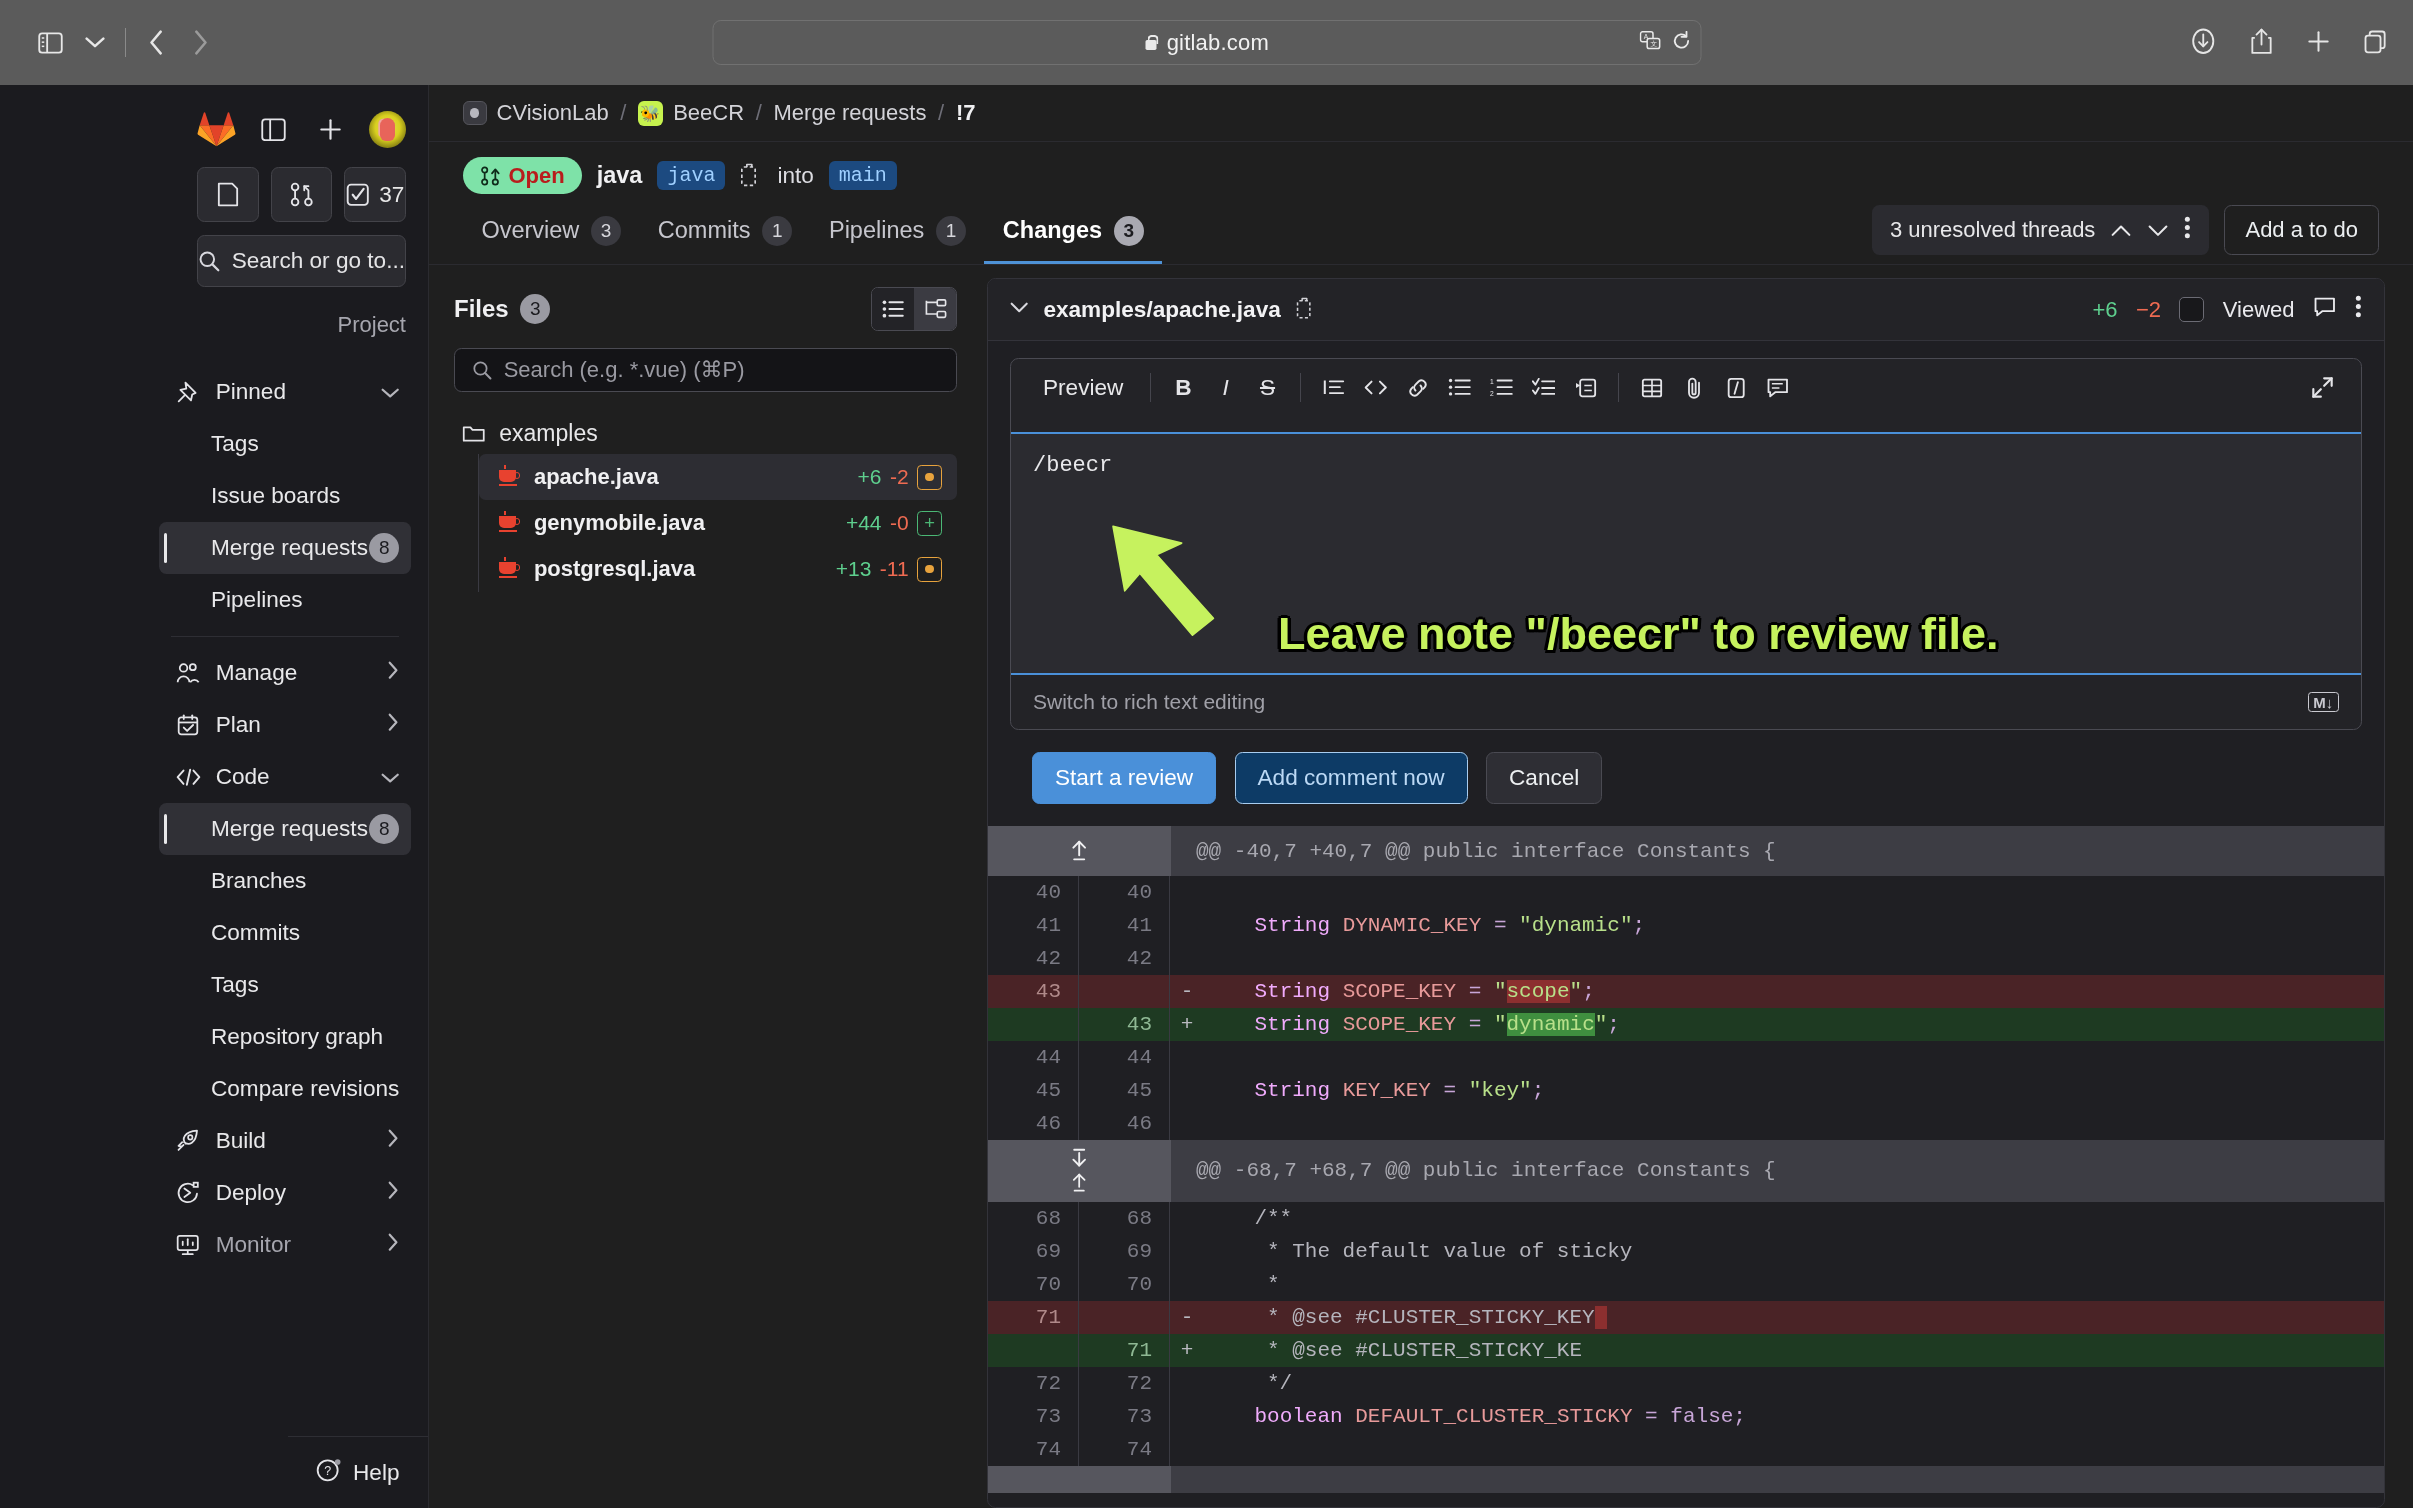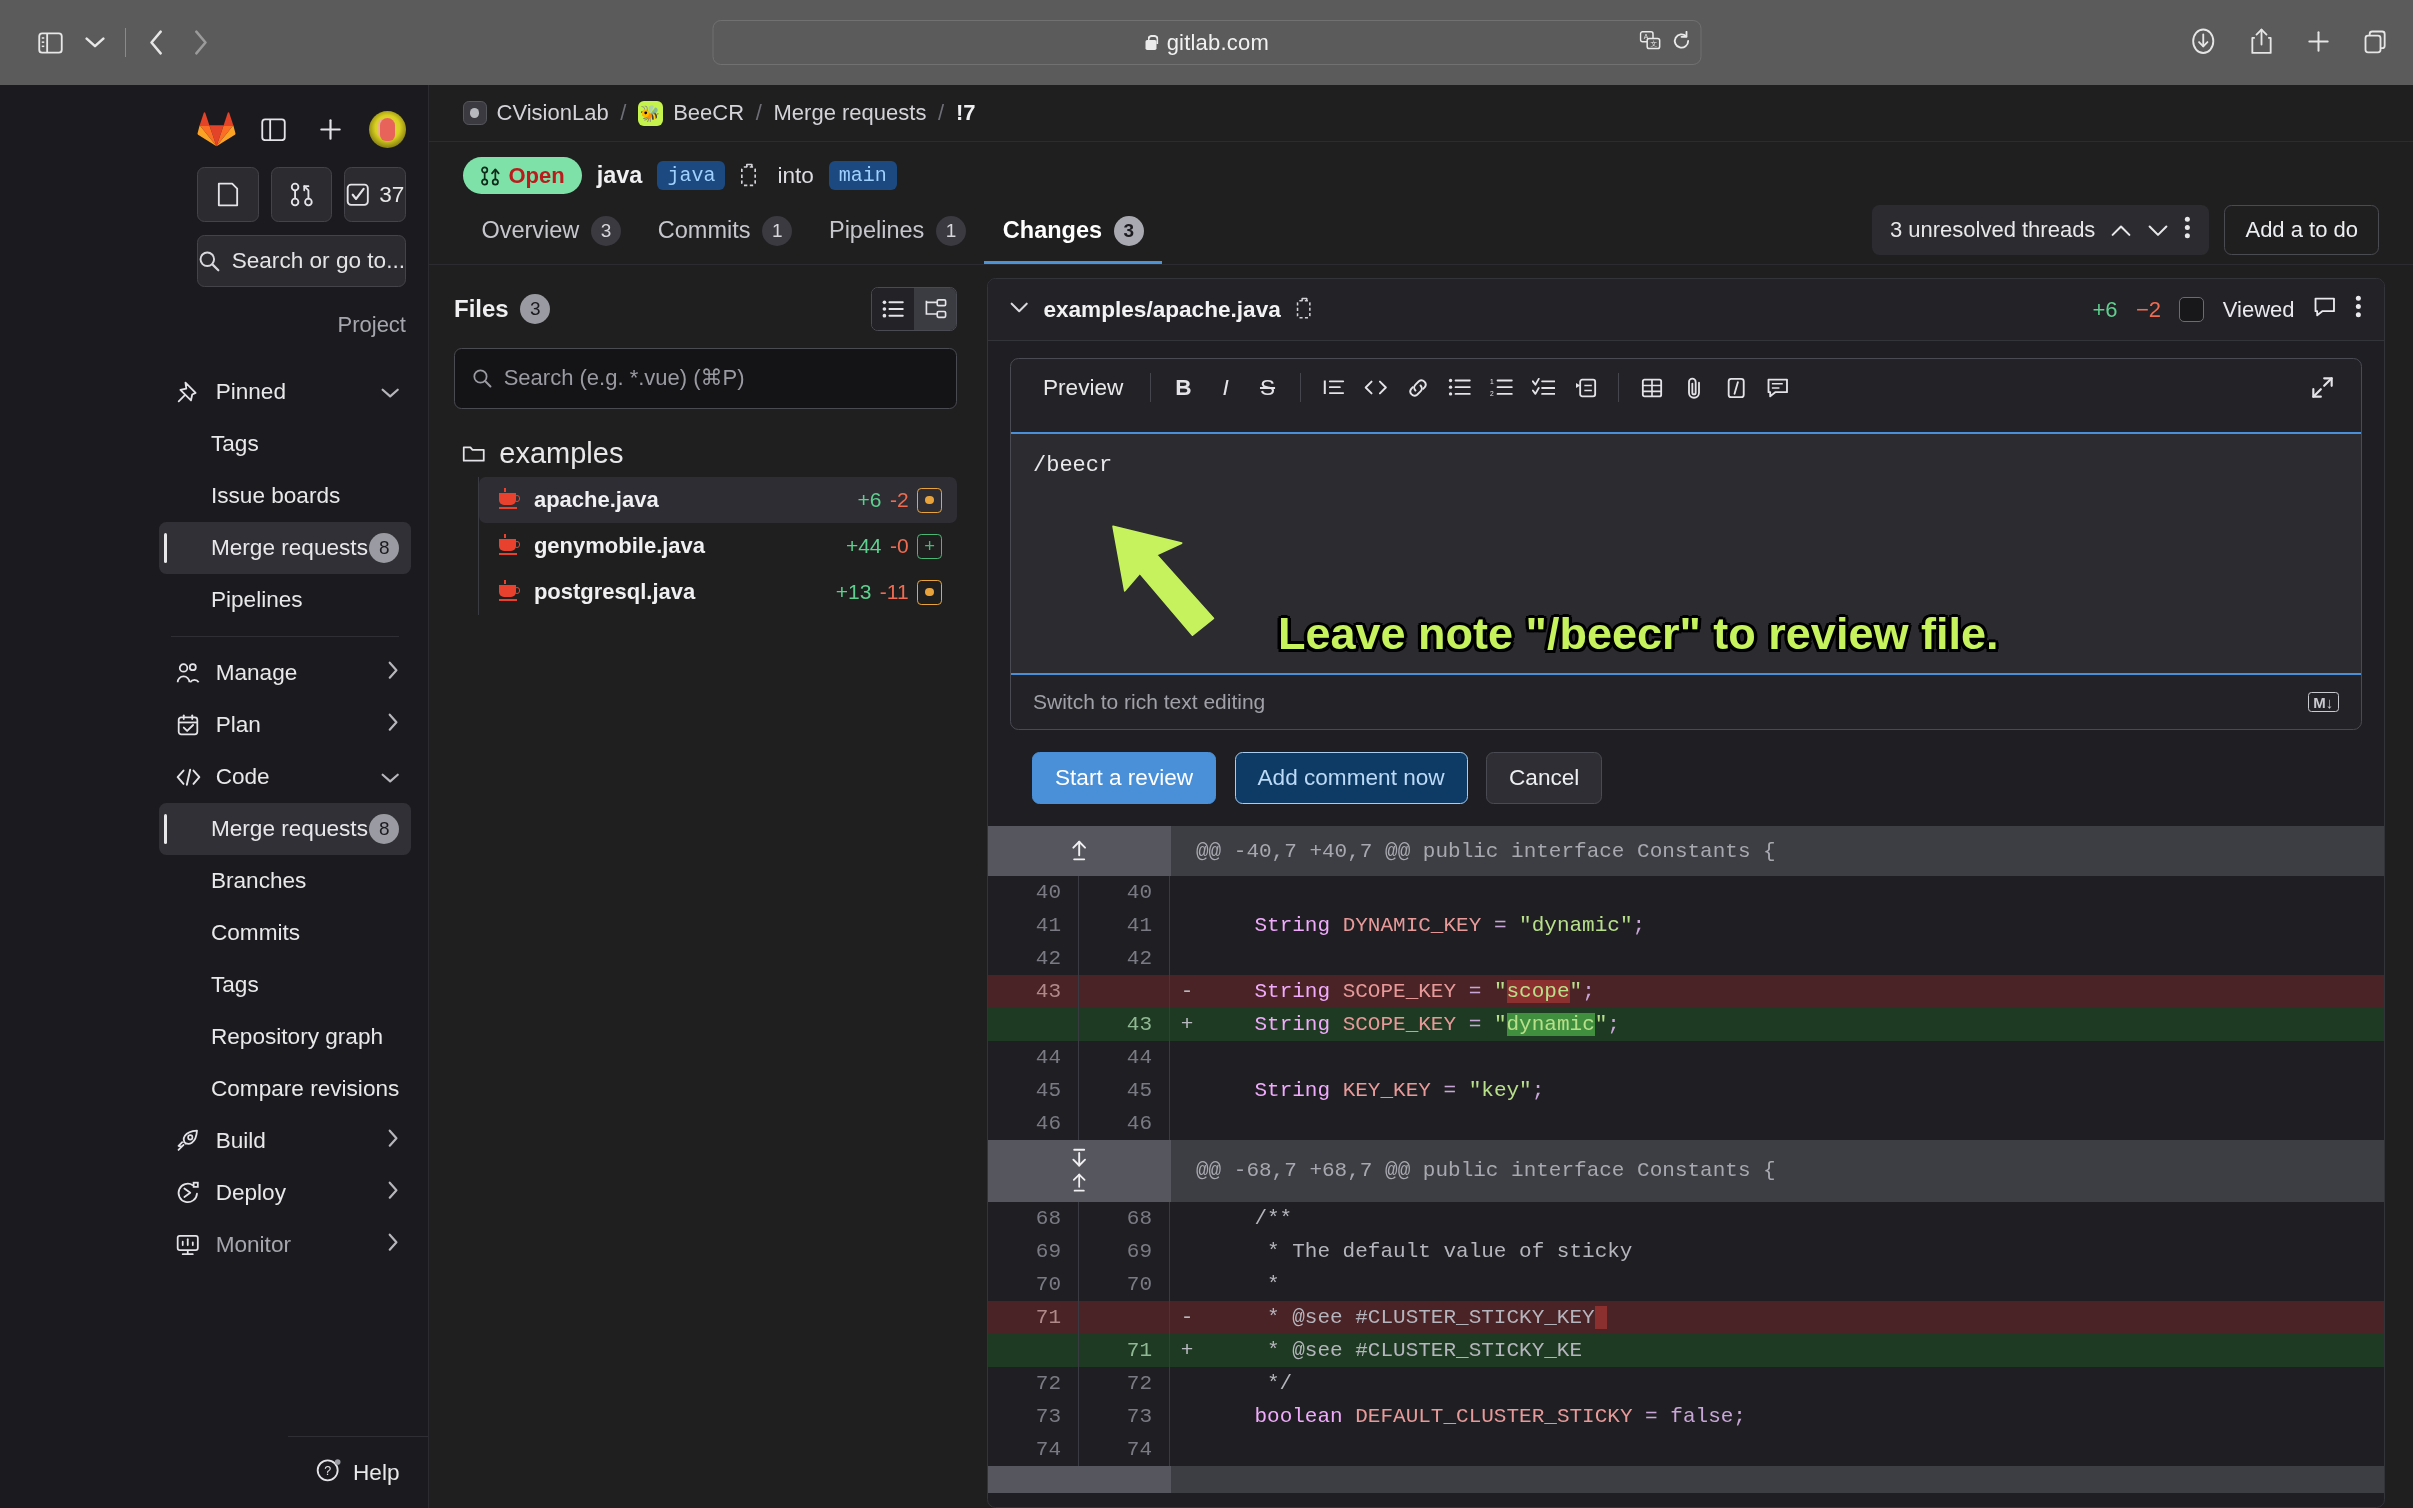--- a/index.html
+++ b/index.html
@@ -139,25 +139,25 @@
   
   .files-panel { width: 553px; flex: 0 0 553px; padding: 22px 25px 0 25px; }
   .files-head { display:flex; align-items:center; justify-content:space-between; }
   .files-title { display:flex; align-items:center; gap: 11.7px; color:#f0f0f2; font-size: 24px; font-weight:700; }
   .files-count { background:#9a9aa2; color:#1b1b1f; border-radius:837px; min-width:30px; height:30px;
                  display:flex; align-items:center; justify-content:center; font-size:19px; padding:0 8.4px; font-weight:400; }
   .view-toggle { display:flex; border:0.8px solid #4a4a52; border-radius:6.7px; overflow:hidden; }
   .view-toggle > div { width:42px; height:42px; display:flex; align-items:center; justify-content:center; background:#232327; }
   .view-toggle > div.on { background:#3b3b42; }
   .file-search {
-    margin-top: 17px; height: 61px; border:0.8px solid #4a4a52; border-radius:7.5px; background:#141417;
+    margin-top: 17px; height: 44px; border:0.8px solid #4a4a52; border-radius:7.5px; background:#141417;
     display:flex; align-items:center; gap: 11.7px; padding: 0 17px; color:#9a9aa2; font-size: 22px;
   }
   .tree { margin-top: 22px; }
-  .tree-folder { display:flex; align-items:center; gap: 13.4px; color:#e8e8ea; font-size: 29px; padding: 6.7px 8.4px; }
+  .tree-folder { display:flex; align-items:center; gap: 13.4px; color:#e8e8ea; font-size: 23px; padding: 6.7px 8.4px; }
   .tree-children { margin-left: 23.5px; border-left: 0.8px solid #3a3a42; padding-left: 0; }
   .tree-file {
     display:flex; align-items:center; gap: 13.4px; padding: 10px 15px 10px 20px; border-radius: 6.7px;
     color:#f0f0f2; font-size: 22px; font-weight:700;
   }
   .tree-file.active { background:#2d2d33; }
   .tf-name { white-space:nowrap; }
   .tf-stats { margin-left:auto; display:flex; align-items:center; gap: 8.4px; font-size: 21px; font-weight:400; }
   .plus { color:#5ecf8e; } .minus { color:#ef6b52; }
   .tf-mark { width: 25px; height: 25px; border-radius:4.2px; border:1.7px solid #e8a33d; display:flex; align-items:center; justify-content:center; }

